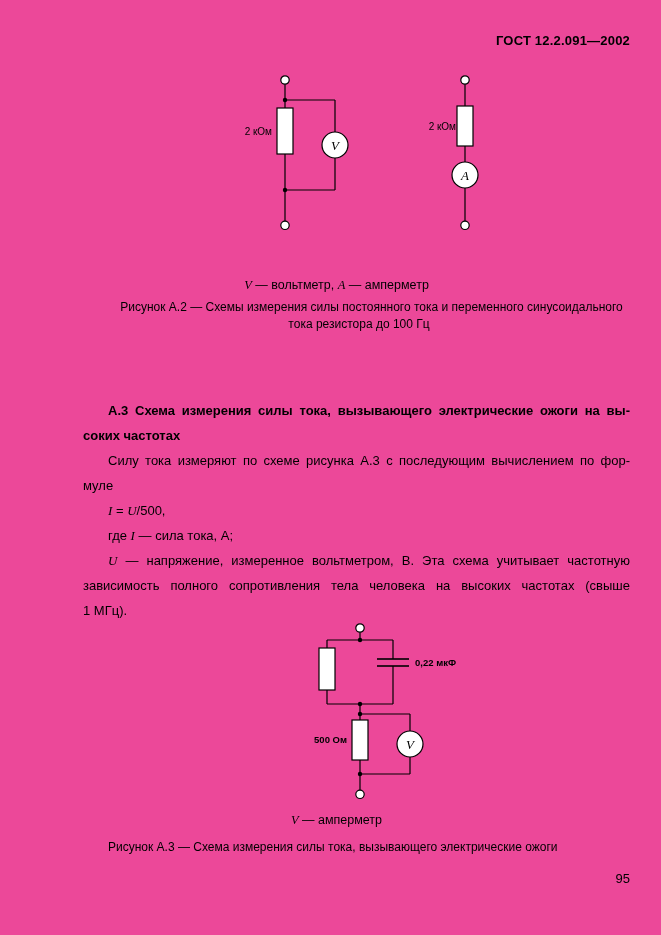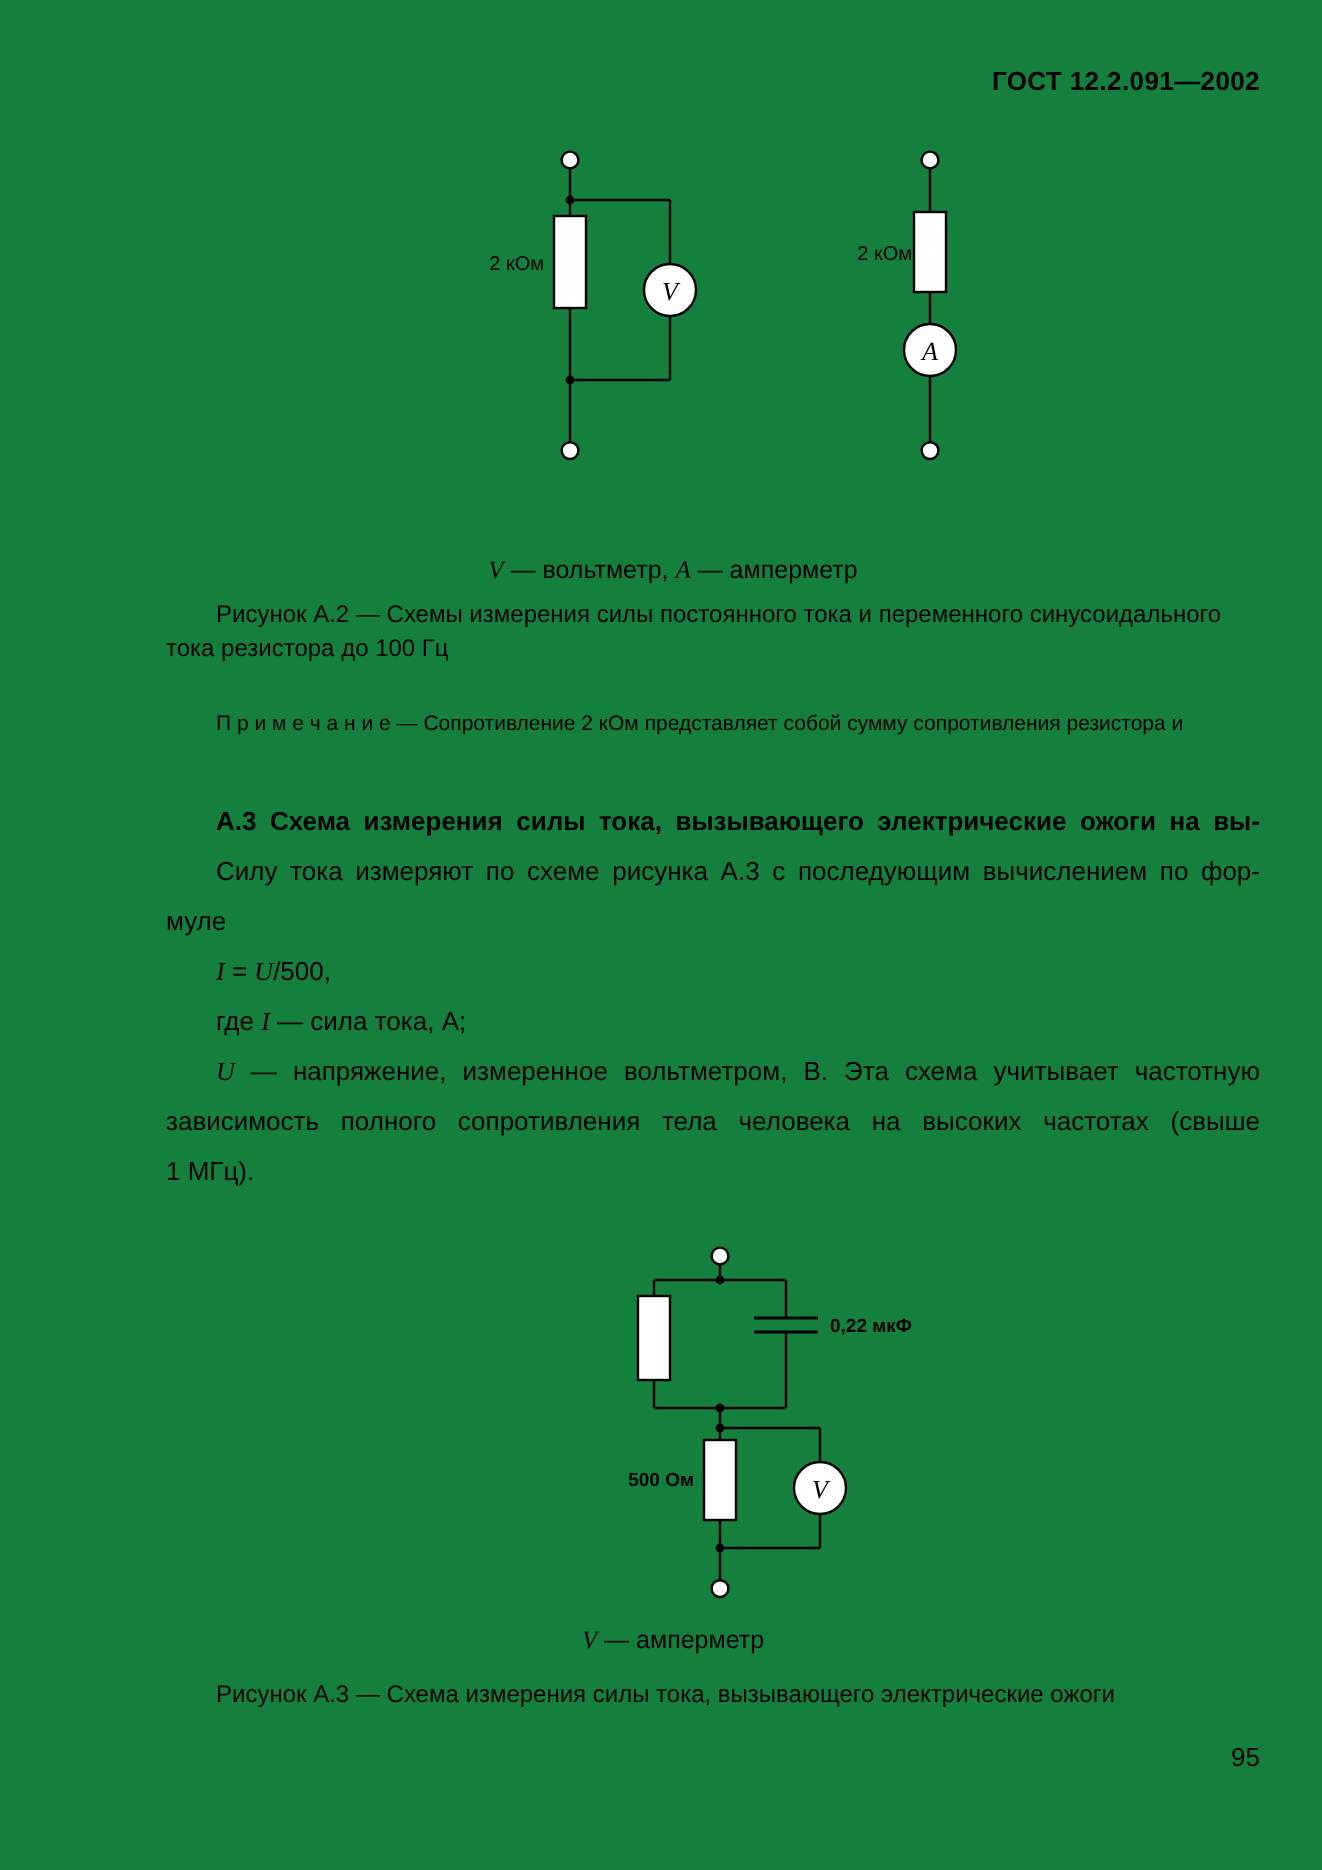--- a/index.html
+++ b/index.html
@@ -1,39 +1,39 @@
 <!DOCTYPE html>
 <html><head>
 <meta charset="utf-8">
 <style>
   * { margin:0; padding:0; box-sizing:border-box; }
   html, body { background:#ffffff; }
   .page {
-    position:relative; width:661px; height:935px; background:#15803d;
+    position:relative; width:661px; height:935px; background:#ec4899;
     font-family:"Liberation Sans", sans-serif; color:#000; overflow:hidden;
   }
   .doc-header { position:absolute; top:33px; right:31px; font-size:13px; font-weight:bold; letter-spacing:0.2px; }
 
   
   .svg-a2-left  { position:absolute; left:240px; top:74px; }
   .svg-a2-right { position:absolute; left:420px; top:74px; }
   .svg-a3       { position:absolute; left:265px; top:622px; }
   svg text { fill:#000; font-family:"Liberation Sans", sans-serif; }
   .meter-letter { font-family:"Liberation Serif", serif; font-style:italic; }
   .comp-label { font-weight:600; }
 
   
   .legend { position:absolute; left:0; width:100%; text-align:center; font-size:12.5px;padding-left:12px; }
   .legend-a2 { top:278px; }
   .legend-a3 { top:813px; }
   .var { font-family:"Liberation Serif", serif; font-style:italic; }
 
   
   .caption-block { position:absolute; left:83px; width:552px; font-size:12px; }
-  .caption-a2 { top:299px; }
+  .caption-a2 { top:299px;text-align:center; }
   .caption-a3 { top:840px; text-indent:25px; }
   .cline { line-height:17px; }
 
   
   .note-block { position:absolute; left:83px; top:355px; width:552px; font-size:10.5px; }
   .nline { line-height:14.5px; }
 
   
   .body-block { position:absolute; left:83px; top:398px; width:547px; font-size:13px; }
   .line { line-height:25px; white-space:normal; }
@@ -88,25 +88,25 @@
   <div class="legend legend-a2">
     <span class="var">V</span><span> — вольтметр, </span><span class="var">A</span><span> — амперметр</span>
   </div>
 
   <div class="caption-block caption-a2">
     <div class="cline indent">Рисунок А.2 — Схемы измерения силы постоянного тока и переменного синусоидального</div>
     <div class="cline">тока резистора до 100 Гц</div>
   </div>
 
   <div class="note-block">
-    <div class="nline indent">П р и м е ч а н и е — Сопротивление 2 кОм представляет собой сумму сопротивления резистора и</div>
   </div>
 
   <div class="body-block">
     <div class="line bold indent jfull">А.3 Схема измерения силы тока, вызывающего электрические ожоги на вы-</div>
+    <div class="line bold">соких частотах</div>
     <div class="line indent jfull">Силу тока измеряют по схеме рисунка А.3 с последующим вычислением по фор-</div>
     <div class="line">муле</div>
     <div class="line indent">
       <span class="var">I</span><span> = </span><span class="var">U</span><span>/500,</span>
     </div>
     <div class="line indent">
       <span>где </span><span class="var">I</span><span> — сила тока, А;</span>
     </div>
     <div class="line indent jfull">
       <span class="var">U</span><span> — напряжение, измеренное вольтметром, В. Эта схема учитывает частотную</span>

